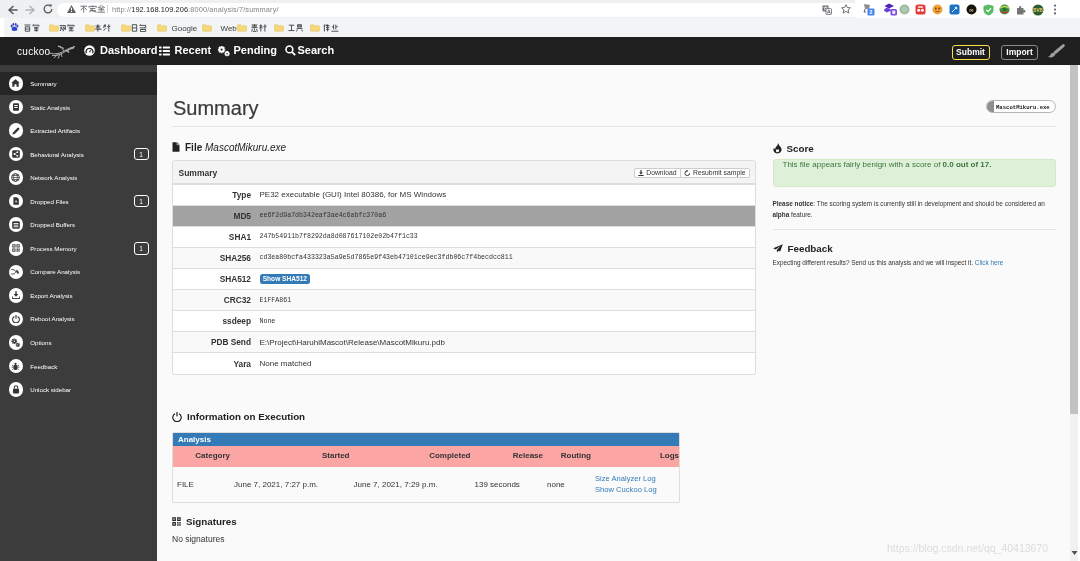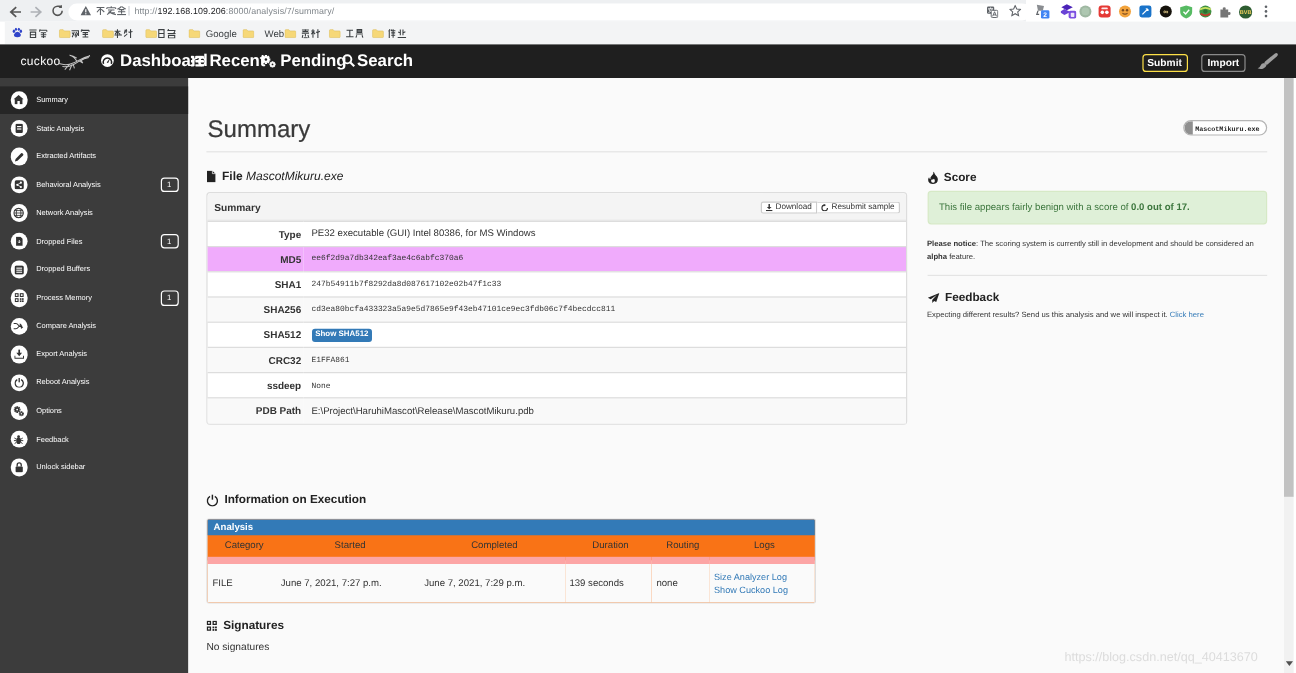--- a/index.html
+++ b/index.html
@@ -8,21 +8,21 @@
 .abs{position:absolute}
 svg{display:block}
 #topbar{position:absolute;left:0;top:0;width:855px;height:18px;background:#eef0f2}
 #bookbar{position:absolute;left:4px;top:18px;width:1080px;height:19px;background:#f3f4f5}
 #navbar{position:absolute;left:0;top:37px;width:1080px;height:27.5px;background:#1f1f1f}
 #sidebar{position:absolute;left:0;top:64.5px;width:157px;height:496.5px;background:#3c3c3c}
 #main{position:absolute;left:157px;top:64.5px;width:913px;height:496.5px;background:#fafafa;overflow:hidden}
 #scrolltrack{position:absolute;left:1070px;top:64.5px;width:8px;height:496.5px;background:#f1f1f1}
 #scrollthumb{position:absolute;left:1070px;top:64.5px;width:8px;height:349px;background:#c2c2c2}
 .bmtxt{font-size:8px;color:#3c4043;margin-left:5px}
-.navitem{position:absolute;top:0;height:25px;display:flex;align-items:center;color:#fff;font-weight:bold;font-size:14px}
+.navitem{position:absolute;top:0;height:25px;display:flex;align-items:center;color:#fff;font-weight:bold;font-size:11px}
 .sideitem{display:flex;align-items:center;height:23.55px;padding-left:8.7px;position:relative;color:#fff;font-size:6.2px}
 .sideitem .ic{width:14.5px;height:14.5px;border-radius:50%;background:#fff;margin-right:7px;flex:none;display:flex;align-items:center;justify-content:center}
 .badge1{position:absolute;right:8.5px;top:50%;margin-top:-6.25px;width:15px;height:12.5px;border:1px solid #fff;border-radius:3px;font-size:6.5px;display:flex;align-items:center;justify-content:center}
 .h4{font-size:9.8px;font-weight:bold;color:#222;display:flex;align-items:center}
 .h4 svg{margin-right:5px}
 .mono{font-family:"Liberation Mono",monospace;font-size:6.5px;color:#2b2b2b}
 table{border-collapse:collapse}
 a{color:#337ab7;text-decoration:none}
 </style>
 </head>
@@ -445,21 +445,21 @@
             </svg>Resubmit sample
         </div>
       </div>
     </div>
     <table style="width:100%">
       <tbody>
       <tr>
             <td class="tl">Type</td>
             <td class="tv">PE32 executable (GUI) Intel 80386, for MS Windows</td>
           </tr>
-      <tr style="background:#f0abfc">
+      <tr style="background:#a3a3a3">
             <td class="tl">MD5</td>
             <td class="tv mono">ee6f2d9a7db342eaf3ae4c6abfc370a6</td>
           </tr>
       <tr>
             <td class="tl">SHA1</td>
             <td class="tv mono">247b54911b7f8292da8d087617102e02b47f1c33</td>
           </tr>
       <tr style="background:#f9f9f9">
             <td class="tl">SHA256</td>
             <td class="tv mono">cd3ea80bcfa433323a5a9e5d7865e9f43eb47101ce9ec3fdb06c7f4becdcc811</td>
@@ -470,43 +470,47 @@
           </tr>
       <tr style="background:#f9f9f9">
             <td class="tl">CRC32</td>
             <td class="tv mono">E1FFA861</td>
           </tr>
       <tr>
             <td class="tl">ssdeep</td>
             <td class="tv mono">None</td>
           </tr>
       <tr style="background:#f9f9f9">
-            <td class="tl">PDB Path</td>
+            <td class="tl">PDB Send</td>
             <td class="tv">E:\Project\HaruhiMascot\Release\MascotMikuru.pdb</td>
+          </tr>
+      <tr>
+            <td class="tl">Yara</td>
+            <td class="tv">None matched</td>
           </tr>
     </tbody>
       </table>
   </div>
 
   <div class="h4 abs" style="left:15px;top:346.5px">
     <svg width="10" height="10" viewBox="0 0 10 10">
         <path d="M3,1.7 A4.2,4.2 0 1 0 7,1.7" stroke="#222" stroke-width="1.2" fill="none"></path>
         <rect x="4.4" y="0" width="1.2" height="4.4" fill="#222"></rect>
       </svg>
     Information on Execution
   </div>
-  <div class="abs" style="left:15px;top:367px;width:508px;border:1px solid #ddd;border-radius:2px;background:#f97316">
+  <div class="abs" style="left:15px;top:367px;width:508px;border:1px solid #ddd;border-radius:2px;background:#fca5a5">
     <div style="height:13px;background:#337ab7;border-radius:1px 1px 0 0;display:flex;align-items:center;padding-left:5px;color:#fff;font-size:8px;font-weight:bold">Analysis</div>
     <table style="width:100%;font-size:8px;color:#333">
       <tbody>
           <tr>
         <th class="ah" style="width:57px">Category</th>
             <th class="ah" style="width:119.5px">Started</th>
             <th class="ah" style="width:121px">Completed</th>
-            <th class="ah" style="width:72.5px">Duration</th>
+            <th class="ah" style="width:72.5px">Release</th>
             <th class="ah" style="width:48px">Routing</th>
             <th class="ah">Logs</th>
       </tr>
       <tr style="background:#fafafa">
         <td class="ad">FILE</td>
             <td class="ad">June 7, 2021, 7:27 p.m.</td>
             <td class="ad">June 7, 2021, 7:29 p.m.</td>
             <td class="ad">139 seconds</td>
             <td class="ad">none</td>
         <td class="ad"><a href="#">Size Analyzer Log</a><br><a href="#">Show Cuckoo Log</a></td>
@@ -530,21 +534,21 @@
     Signatures
   </div>
   <div class="abs" style="left:15px;top:469px;font-size:8.5px;color:#333">No signatures</div>
 
   <div class="h4 abs" style="left:615.5px;top:78.5px">
     <svg width="9" height="10.5" viewBox="0 0 9 10.5">
         <path d="M4.8,0 Q5.2,1.8 3.6,3.3 Q2,4.8 2.3,6.4 Q1.4,5.9 1.2,4.8 Q0,6.3 0.6,8 Q1.3,10.1 4.4,10.4 Q7.5,10.2 8.3,8 Q9.2,5.4 6.9,3.3 Q5.9,2.3 5.6,1 Z M4.5,9.3 Q3.1,9.1 2.9,7.9 Q2.8,7.1 3.6,6.3 Q4.4,7.2 5.3,6 Q6.3,7 6,8.2 Q5.7,9.2 4.5,9.3 Z" fill="#222" fill-rule="evenodd"></path>
       </svg>
     Score
   </div>
-  <div class="abs" style="left:615.5px;top:94px;width:283.5px;height:28px;background:#dff0d8;border:1px solid #d6e9c6;border-radius:3px;display:flex;align-items:center;padding-left:9px;font-size:8px;color:#3c763d">
+  <div class="abs" style="left:615.5px;top:94px;width:283.5px;height:28px;background:#dff0d8;border:1px solid #d6e9c6;border-radius:3px;display:flex;align-items:flex-start;padding-left:9px;font-size:8px;color:#3c763d">
     This file appears fairly benign with a score of&nbsp;<b>0.0 out of 17.</b>
   </div>
   <div class="abs" style="left:615.5px;top:133px;width:281px;font-size:6.4px;line-height:11.5px;color:#333">
     <b>Please notice</b>: The scoring system is currently still in development and should be considered an <b>alpha</b> feature.
   </div>
   <div class="abs" style="left:615.5px;top:164px;width:283.5px;height:1px;background:#e4e4e4"></div>
   <div class="h4 abs" style="left:615.5px;top:178px">
     <svg width="10" height="9" viewBox="0 0 10 9">
         <path d="M9.8,0.2 L0.2,4.2 L2.6,5.4 L7.6,1.8 L3.8,6 L4,8.6 L5.4,6.8 L7.2,7.6 Z" fill="#222"></path>
       </svg>
@@ -558,21 +562,21 @@
     <div style="position:absolute;left:0;top:0;width:7.5px;height:13.5px;background:#8f8f8f"></div>
     <div style="position:absolute;left:9.5px;top:3.6px;font-family:'Liberation Mono',monospace;font-size:5.6px;color:#222;font-weight:bold">MascotMikuru.exe</div>
   </div>
 
   <div class="abs" style="left:730px;top:477px;font-size:10.5px;color:#dcdcdc">https://blog.csdn.net/qq_40413670</div>
 </div>
 
 <style>
 .tl{width:80px;text-align:right;font-weight:bold;font-size:8.3px;color:#333;padding:0 2px 0 0;height:21.1px;border-top:1px solid #ddd}
 .tv{font-size:8px;color:#333;padding:0 0 0 6.5px;height:21.1px;border-top:1px solid #ddd}
-.ah{text-align:center;font-weight:normal;padding:0 0 0 4px;height:21px;border-bottom:6px solid #fca5a5}
+.ah{text-align:right;font-weight:bold;padding:0 0 0 4px;height:21px;border-bottom:1px solid #fca5a5}
 .ad{padding:0 0 0 4px;height:35px;vertical-align:middle}
 .ad a{display:inline-block;font-size:7.6px;line-height:11px}
 .tv.mono{font-size:6.6px}
 </style>
 <div id="scrolltrack"></div>
 <div id="scrollthumb"></div>
 <svg class="abs" style="left:1071px;top:550px" width="7" height="6" viewBox="0 0 7 6">
     <path d="M0.5,1 H6.5 L3.5,5 Z" fill="#505050"></path>
   </svg>
 

